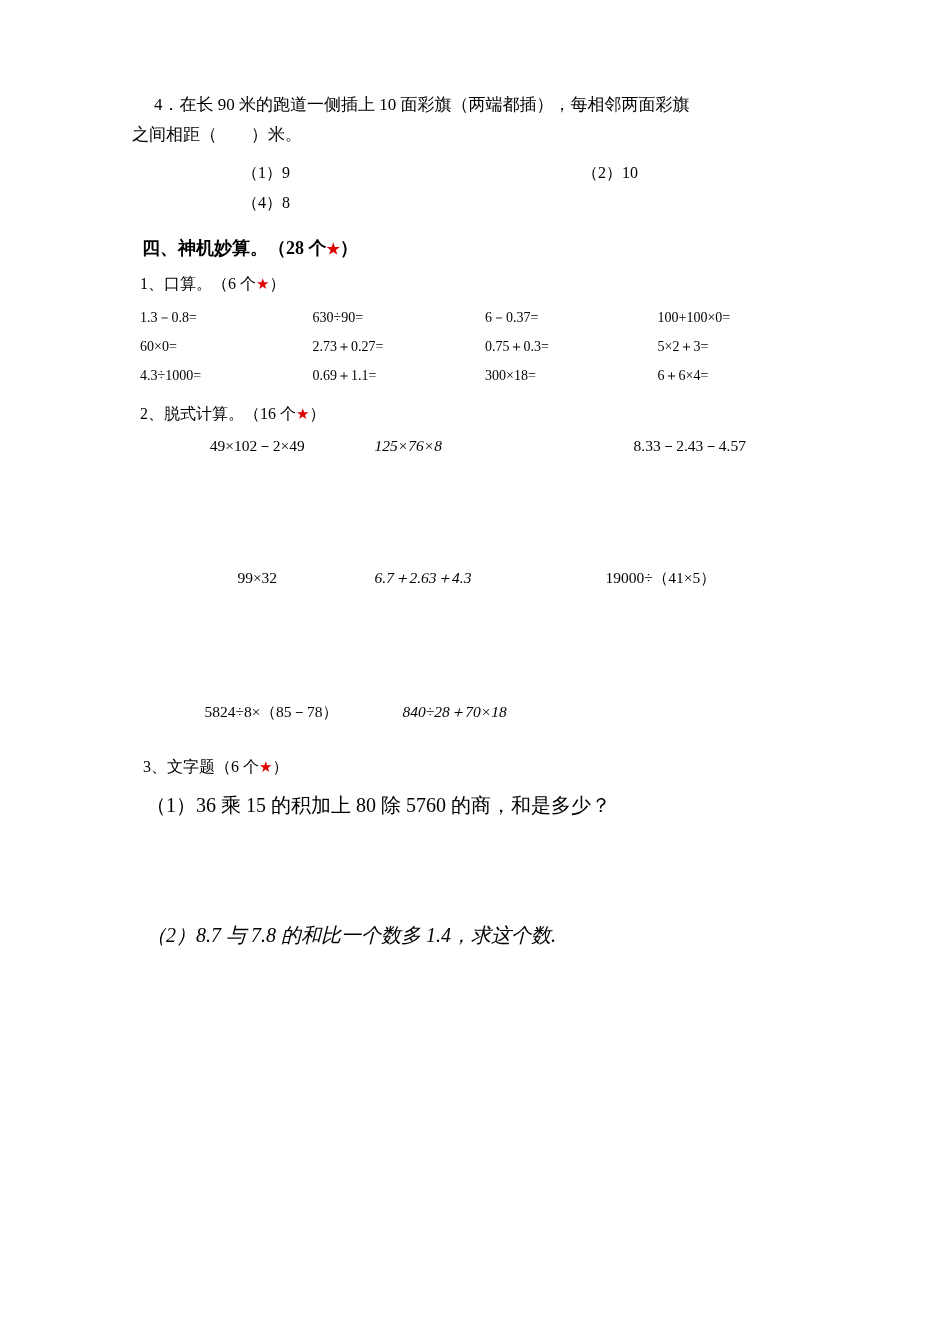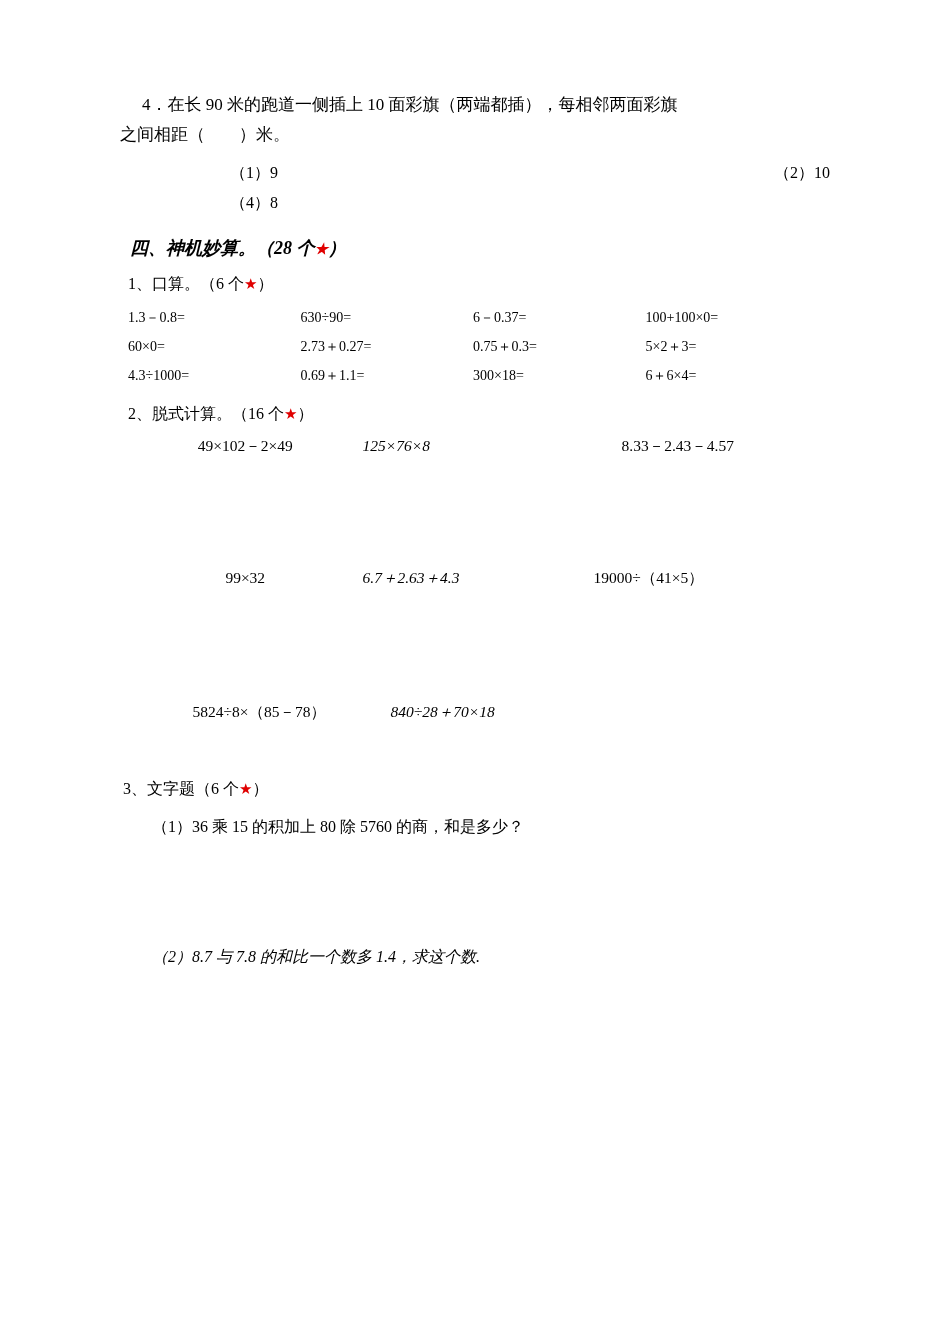--- a/index.html
+++ b/index.html
@@ -17,21 +17,21 @@
   }
   .page {
     position: relative;
     width: 950px;
     height: 1344px;
     padding: 0;
     box-sizing: border-box;
   }
   .content {
     position: absolute;
-    left: 120px;
+    left: 132px;
     top: 90px;
     width: 710px;
   }
   .q-para {
     font-size: 17px;
     line-height: 30px;
     text-align: justify;
     margin: 0;
   }
   .q-para .indent {
@@ -40,31 +40,29 @@
   }
   .choices {
     margin-top: 8px;
     font-size: 16px;
     line-height: 30px;
     position: relative;
     padding-left: 110px;
   }
   .choice-row {
     display: flex;
-    justify-content: space-between;
   }
   .choice-a {
     width: 340px;
   }
   .section-head {
     font-weight: bold;
     font-size: 18px;
     margin-top: 18px;
     margin-left: 10px;
-    font-style: italic;
   }
   .sub-head {
     font-weight: normal;
     font-size: 16px;
     margin-top: 14px;
     margin-left: 8px;
   }
   .star {
     color: #e00000;
     font-size: 15px;
@@ -89,38 +87,38 @@
     margin-left: 8px;
     width: 700px;
   }
   .calc-row {
     display: flex;
     font-size: 15.5px;
     line-height: 26px;
   }
   .calc-row.r1 { margin-bottom: 106px; }
   .calc-row.r2 { margin-bottom: 108px; }
-  .calc-row.r3 { margin-bottom: 54px; }
+  .calc-row.r3 { margin-bottom: 32px; }
   .calc-cell {
     white-space: nowrap;
   }
   .c1 { width: 33.5%; text-align: center; }
   .c2 { width: 37%; font-style: italic; }
   .c3 { width: 29.5%; }
   .r2 .c1 { width: 33.5%; }
   .r2 .c2 { width: 33%; }
   .r3 .c1 { width: 37.5%; }
   .text-head {
     font-size: 16px;
     margin-top: 10px;
-    margin-left: 3px;
+    margin-left: 11px;
   }
   .text-q {
-    font-size: 16px;
-    margin-left: 32px;
+    font-size: 20px;
+    margin-left: 14px;
     margin-top: 14px;
     line-height: 26px;
   }
   .text-q.spaced { margin-top: 104px; font-style: italic; }
 </style>
 </head>
 <body>
 
 <div class="page">
   <div class="content">

